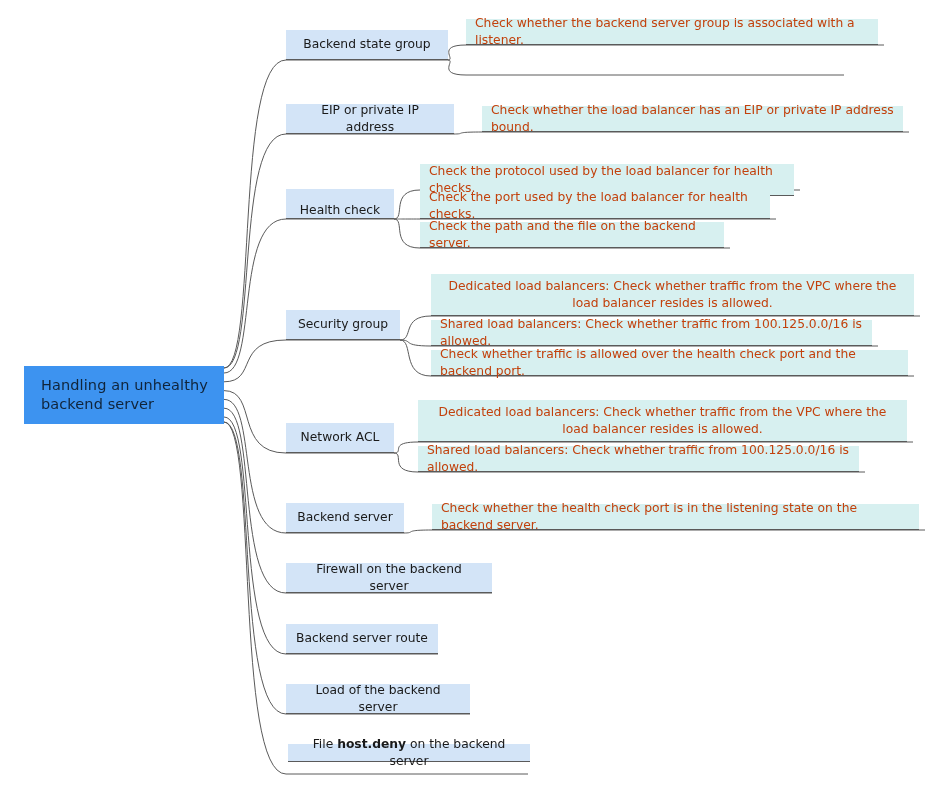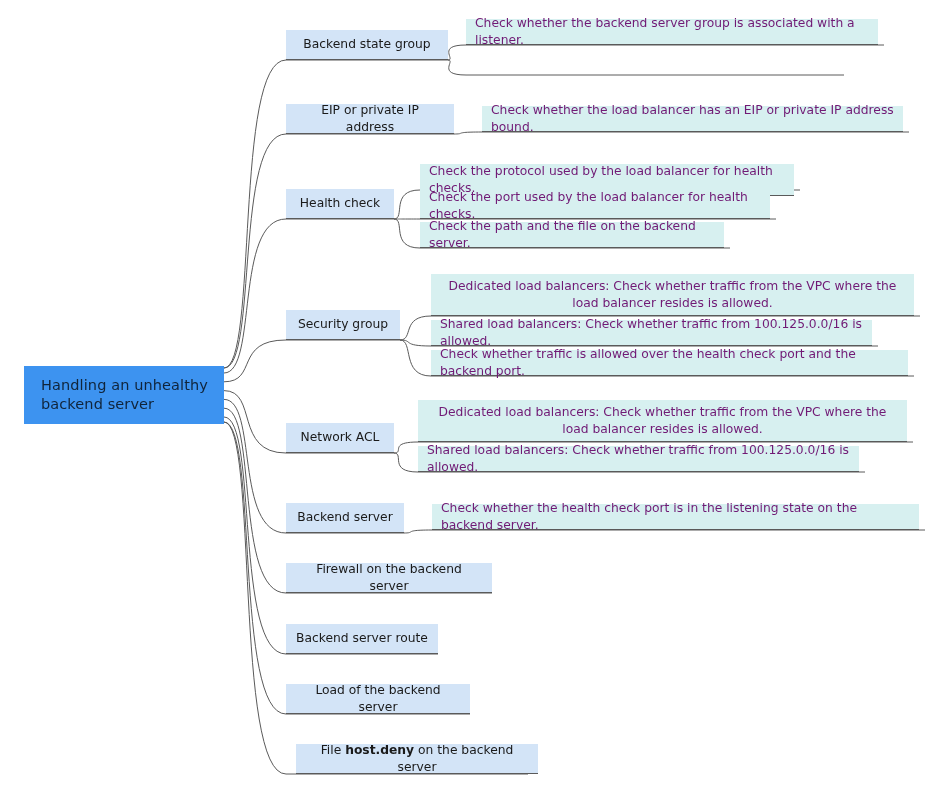--- a/index.html
+++ b/index.html
@@ -40,21 +40,21 @@
   .node-l2{
     background:#d3e4f7;
     color:#1a1a1a;
     font-size:12.3px;
     justify-content:center;
     text-align:center;
     padding:0 10px;
   }
   .node-leaf{
     background:#d7f0f0;
-    color:#701a75;
+    color:#c2410c;
     font-size:12.3px;
     padding:12px 9px;
     justify-content:flex-start;
     text-align:left;
   }
   .node-leaf.two-line{
     text-align:center;
     justify-content:center;
   }
   .node-leaf.two-line .txt{
@@ -108,21 +108,21 @@
     <span class="txt">Check whether the backend server group is associated with a listener.</span>
   </div>
 
   <div class="node node-l2" style="left:286px; top:104px; width:168px; height:30px;">
     <span class="txt">EIP or private IP address</span>
   </div>
   <div class="node node-leaf" style="left:482px; top:106px; width:421px; height:26px;">
     <span class="txt">Check whether the load balancer has an EIP or private IP address bound.</span>
   </div>
 
-  <div class="node node-l2" style="left:286px; top:189px; width:108px; height:30px;">
+  <div class="node node-l2" style="left:286px; top:189px; width:108px; height:30px;align-items:flex-end;">
     <span class="txt">Health check</span>
   </div>
   <div class="node node-leaf" style="left:420px; top:164px; width:374px; height:32px;">
     <span class="txt">Check the protocol used by the load balancer for health checks.</span>
   </div>
   <div class="node node-leaf" style="left:420px; top:193px; width:350px; height:26px;">
     <span class="txt">Check the port used by the load balancer for health checks.</span>
   </div>
   <div class="node node-leaf" style="left:420px; top:222px; width:304px; height:26px;">
     <span class="txt">Check the path and the file on the backend server.</span>
@@ -163,17 +163,17 @@
   </div>
 
   <div class="node node-l2" style="left:286px; top:624px; width:152px; height:30px;">
     <span class="txt">Backend server route</span>
   </div>
 
   <div class="node node-l2" style="left:286px; top:684px; width:184px; height:30px;">
     <span class="txt">Load of the backend server</span>
   </div>
 
-  <div class="node node-l2" style="left:296px; top:744px; width:242px; height:30px;">
+  <div class="node node-l2" style="left:288px; top:744px; width:242px; height:18px;">
     <span class="txt">File <b>host.deny</b> on the backend server</span>
   </div>
 
 </div>
 
 </body></html>

